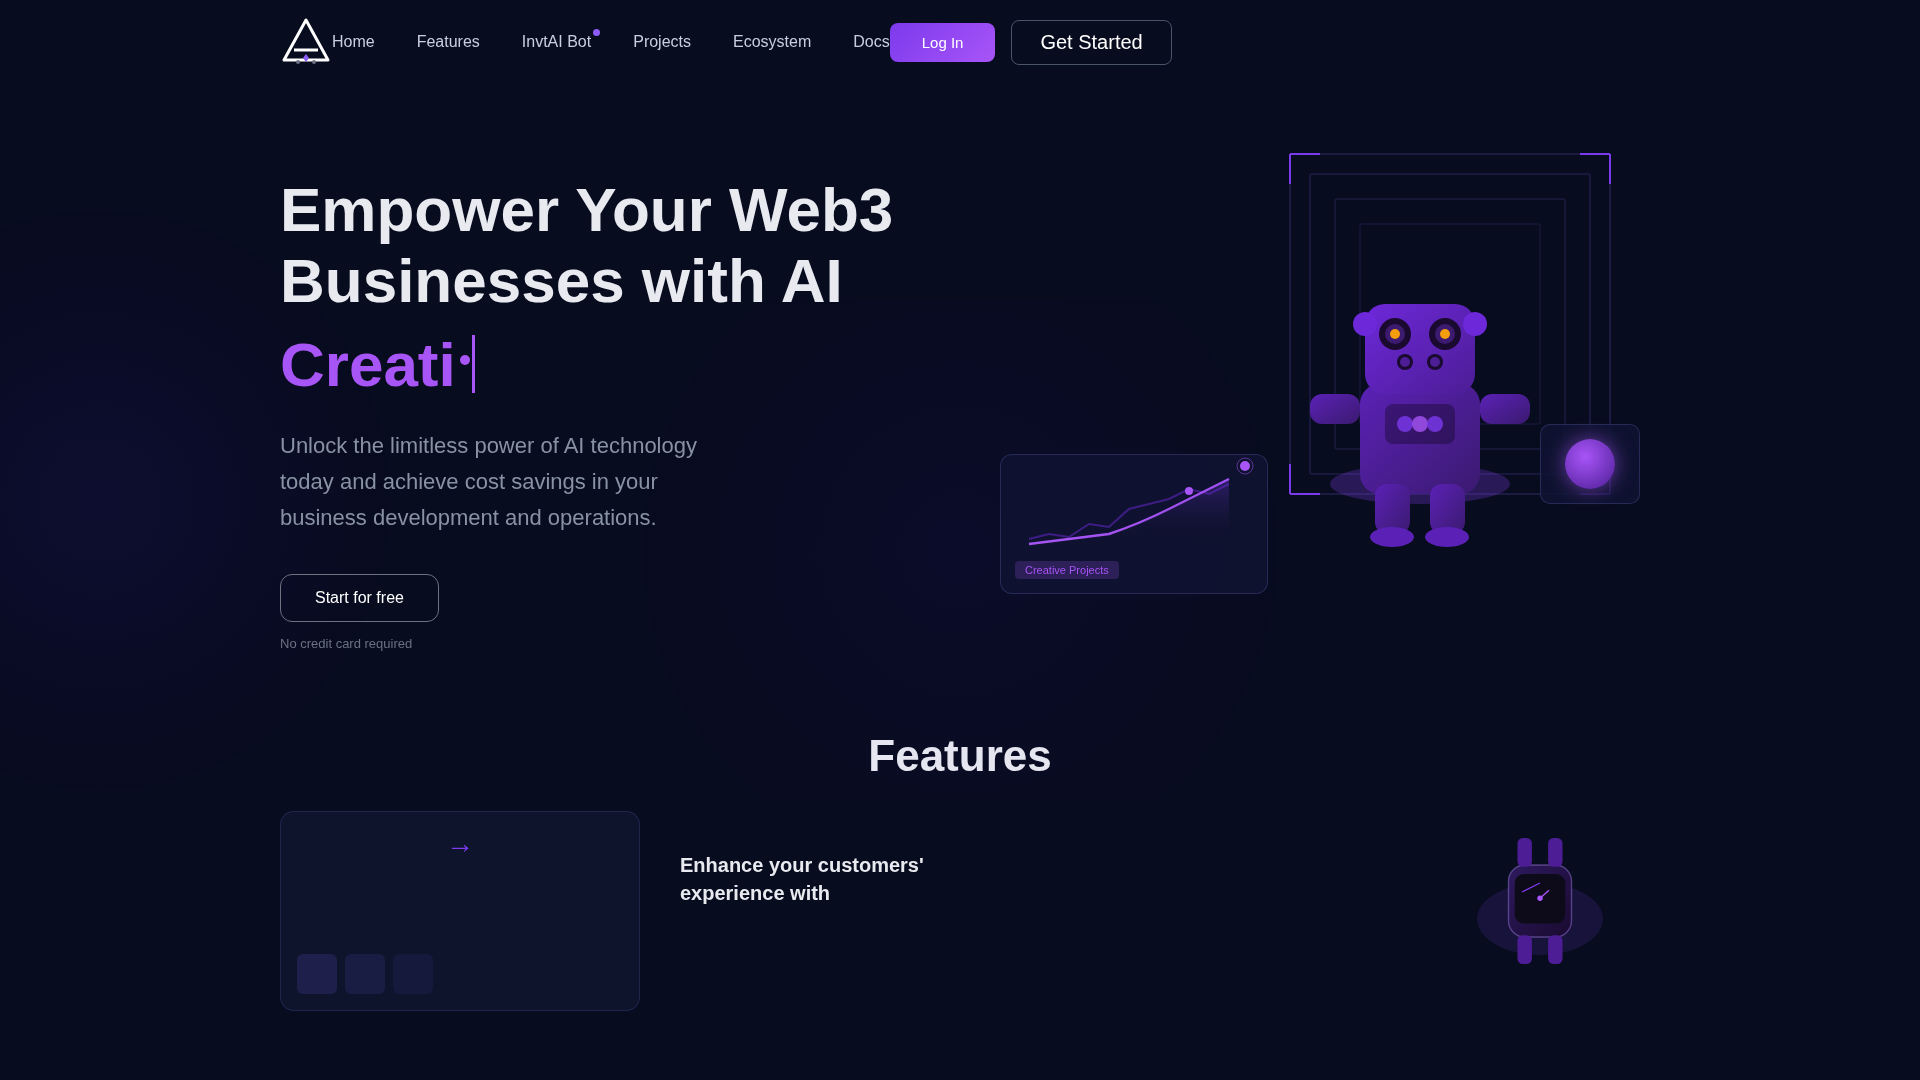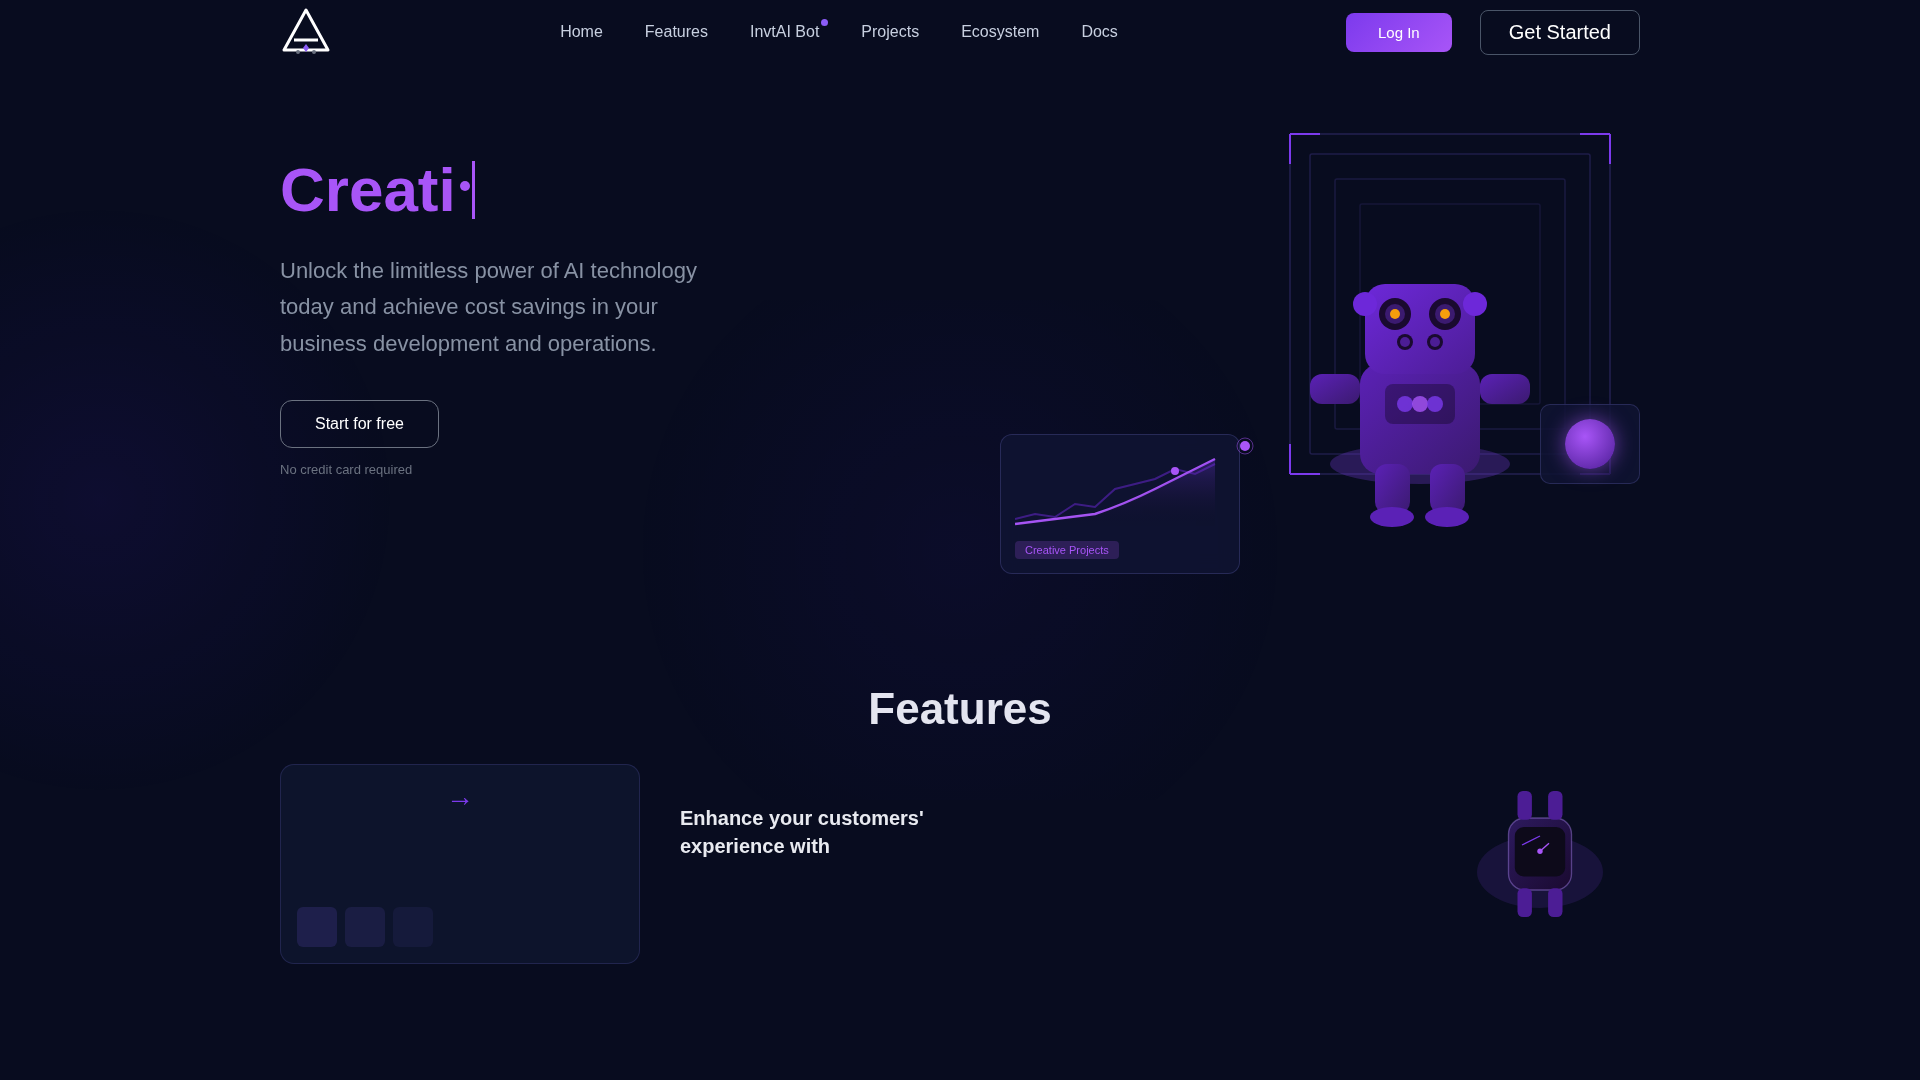--- a/index.html
+++ b/index.html
@@ -10,22 +10,21 @@
       font-family: 'Segoe UI', Arial, sans-serif;
       min-height: 1080px;
       width: 1920px;
       overflow-x: hidden;
     }
 
     
     nav {
       display: flex;
       align-items: center;
-      justify-content: space-between;
-      padding: 6px 280px;
+      padding: 16px 280px;
       position: relative;
       z-index: 10;
     }
 
     .logo-area {
       display: flex;
       align-items: center;
       gap: 8px;
     }
 
@@ -61,21 +60,21 @@
       background: #8b5cf6;
       border-radius: 50%;
       position: absolute;
       top: -4px;
       right: -9px;
     }
 
     .nav-actions {
       display: flex;
       align-items: center;
-      gap: 28px;
+      gap: 16px;
     }
 
     .btn-login {
       background: linear-gradient(135deg, #7c3aed, #a855f7);
       color: #fff;
       border: none;
       padding: 11px 32px;
       border-radius: 8px;
       font-size: 15px;
       font-weight: 500;
@@ -210,21 +209,21 @@
       top: 60px;
       width: 280px;
       height: 380px;
     }
 
     
     .dashboard-card {
       position: absolute;
       bottom: 30px;
       left: 60px;
-      width: 240px;
+      width: 268px;
       background: rgba(15, 20, 50, 0.85);
       border: 1px solid rgba(100, 100, 180, 0.3);
       border-radius: 12px;
       padding: 14px;
       backdrop-filter: blur(10px);
     }
 
     .card-chart {
       width: 100%;
       height: 80px;
@@ -378,20 +377,24 @@
   </ul>
 
   <div class="nav-actions">
     <button class="btn-login">Log In</button>
     <button class="btn-get-started">Get Started</button>
   </div>
 </nav>
 
 <section class="hero">
   <div class="hero-content">
+    <h1 class="hero-title">
+      <span>Empower Your Web3</span><br>
+      <span>Businesses with AI</span>
+    </h1>
 
     <div class="hero-animated-word">
       <span>Creati</span>
       <span class="cursor-dot"></span>
       <span class="text-cursor"></span>
     </div>
 
     <p class="hero-description">Unlock the limitless power of AI technology today and achieve cost savings in your business development and operations.</p>
 
     <div>

